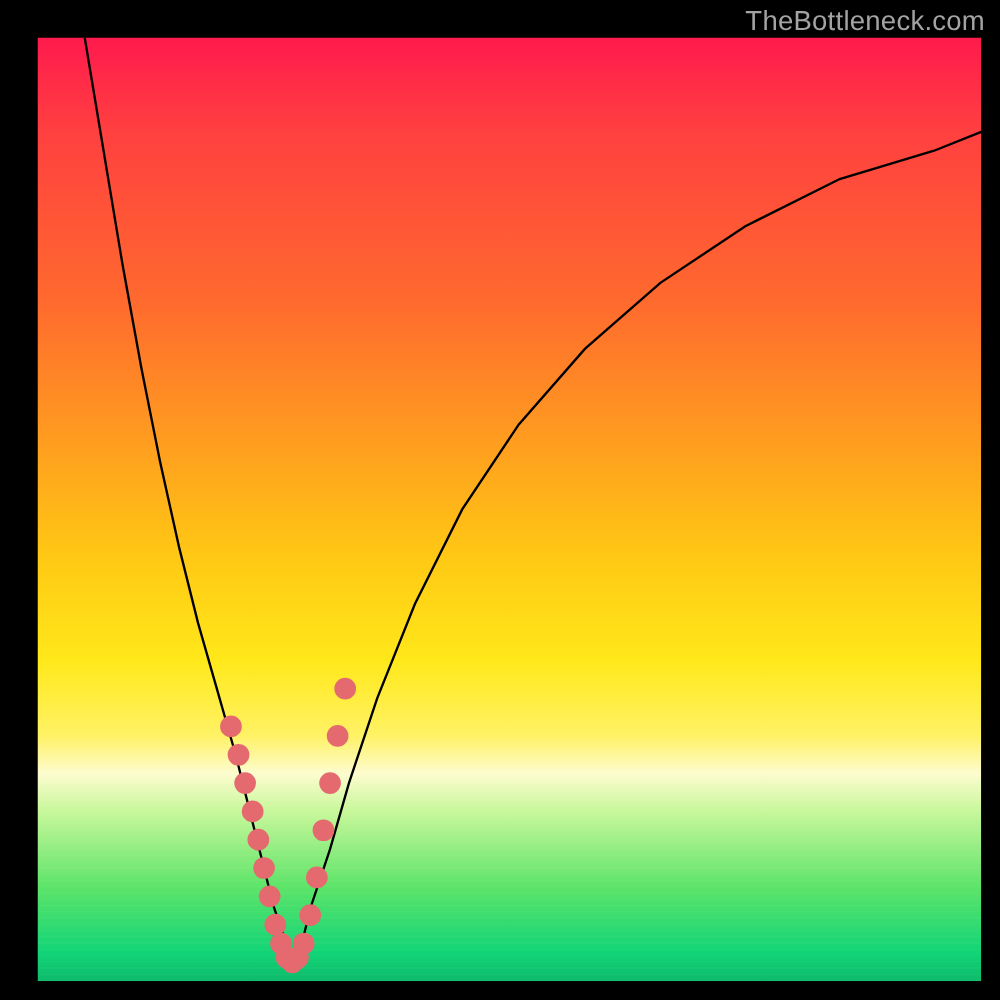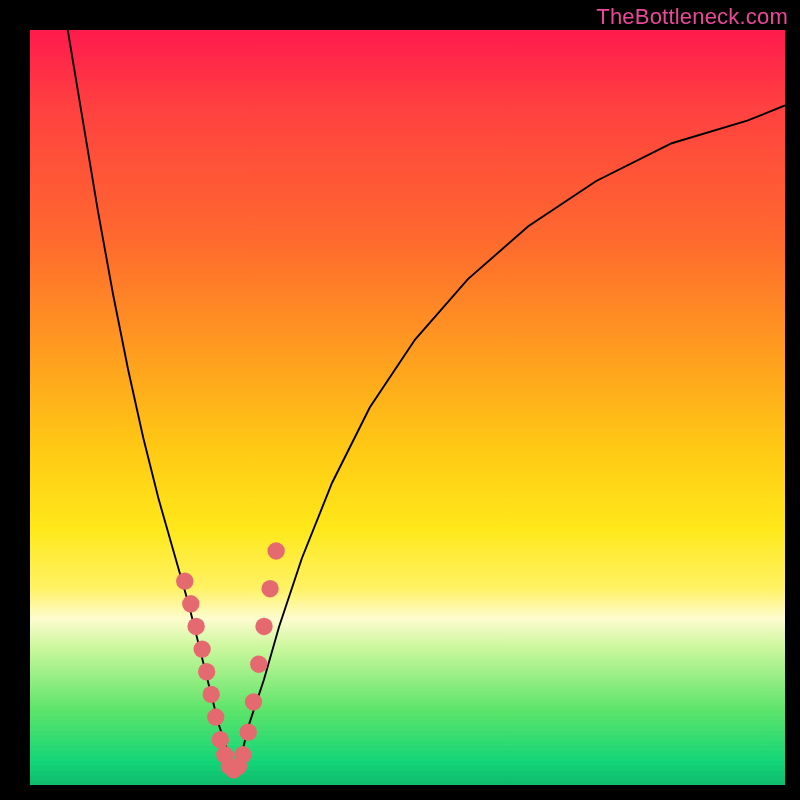--- a/index.html
+++ b/index.html
@@ -59,21 +59,21 @@
     -webkit-mask-image: linear-gradient(to bottom, transparent 70%, black 78%, black 100%);
   }
   svg.curve {
     position: absolute;
     inset: 0;
   }
   .attribution {
     position: absolute;
     top: 4px;
     right: 12px;
-    color: #ec4899;
+    color: #a3a3a3;
     font-size: 22px;
     font-weight: 400;
     letter-spacing: 0.2px;
     user-select: none;
   }
 </style>
 </head>
 <body>
 
 <div class="frame">

